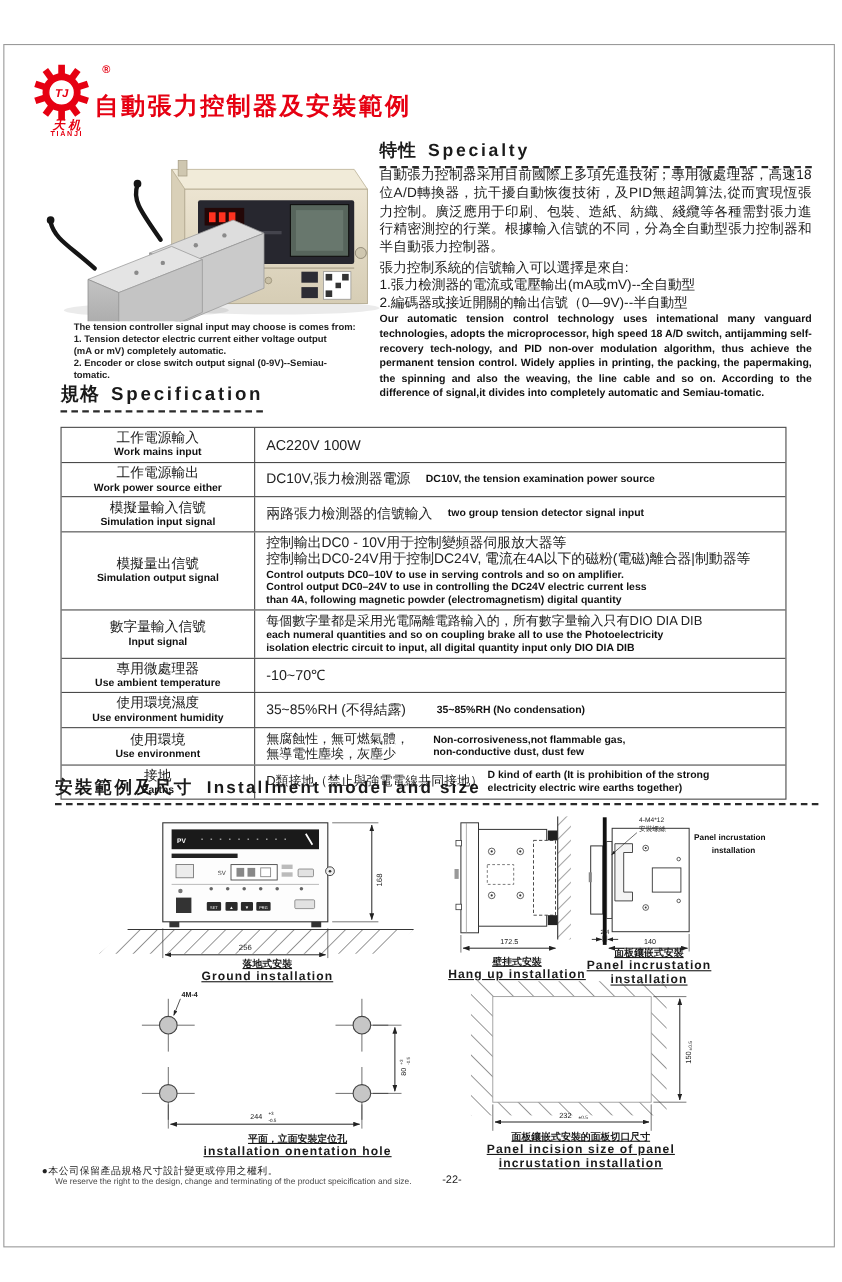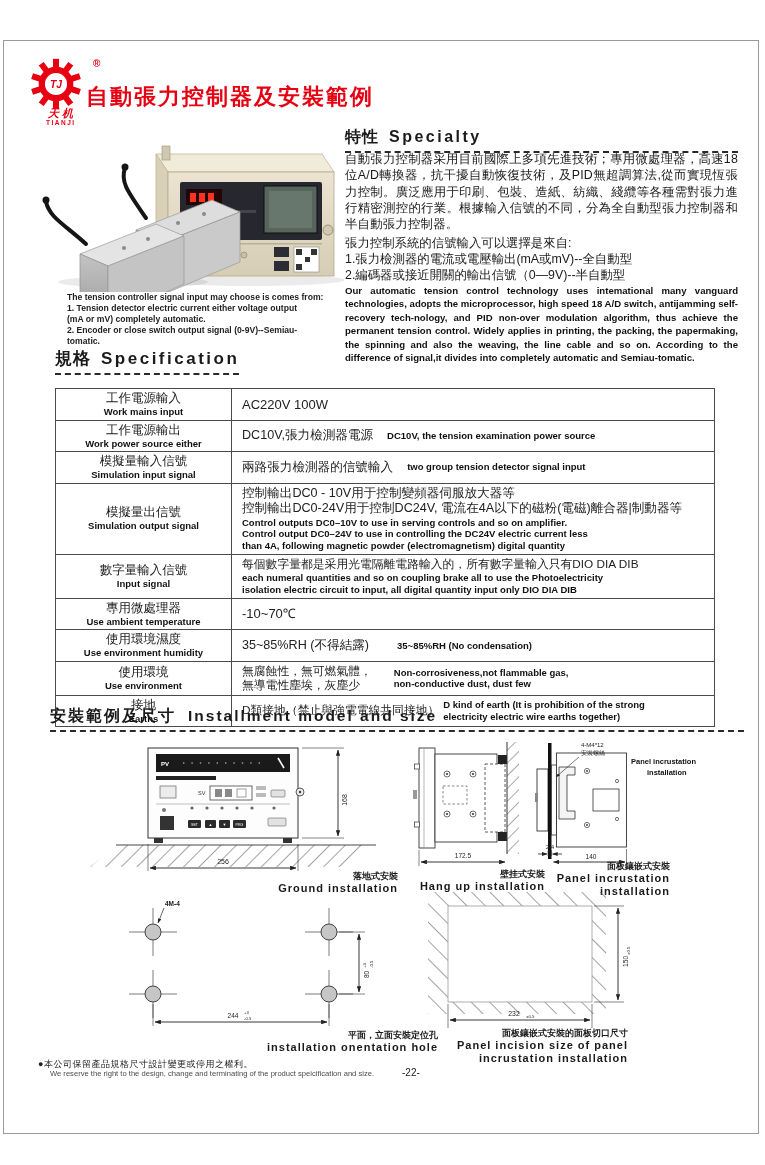--- a/index.html
+++ b/index.html
@@ -47,21 +47,21 @@
           display:flex;flex-direction:column;justify-content:center;align-items:center;padding:2px 0;text-align:center;}
   .tlabel .lzh{font-size:12.5px;line-height:15px;}
   .tlabel .len{font-size:9.5px;font-weight:bold;line-height:11.5px;color:#111;}
   .tvalue{flex:1;display:flex;flex-direction:column;justify-content:center;padding:2px 6px 2px 10px;box-sizing:border-box;}
   .vrow{display:flex;align-items:center;gap:14px;flex-wrap:nowrap;}
   .vzh{font-size:12.6px;line-height:15.5px;color:#222;}
   .ven{font-size:9.5px;font-weight:bold;line-height:11.8px;color:#111;}
   .h29{min-height:27px;} .h68{min-height:66px;} .h44{min-height:42px;} .h28{min-height:26px;}
 
   
-  .dcap{text-align:right;}
+  .dcap{text-align:center;text-decoration:underline;}
   .dcap .czh{font-size:9px;font-weight:bold;display:block;line-height:11px;}
   .dcap .cen{font-size:11px;font-weight:bold;letter-spacing:1px;display:block;line-height:12.5px;}
 
   
   .fnote-zh{left:38px;top:1058px;font-size:9px;color:#222;letter-spacing:0.5px;}
   .fnote-en{left:50px;top:1069px;font-size:7.6px;color:#4a4a4a;}
   .fpage{left:402px;top:1067px;font-size:10px;color:#222;}
 
   svg text{font-family:"Liberation Sans",sans-serif;}
 </style>

